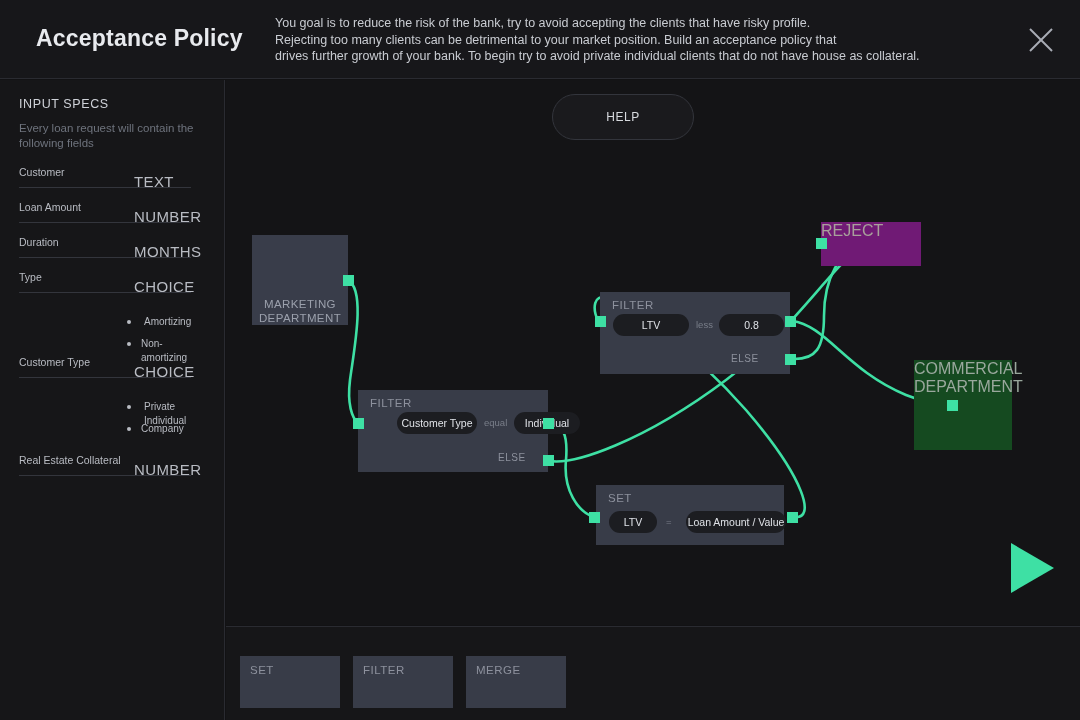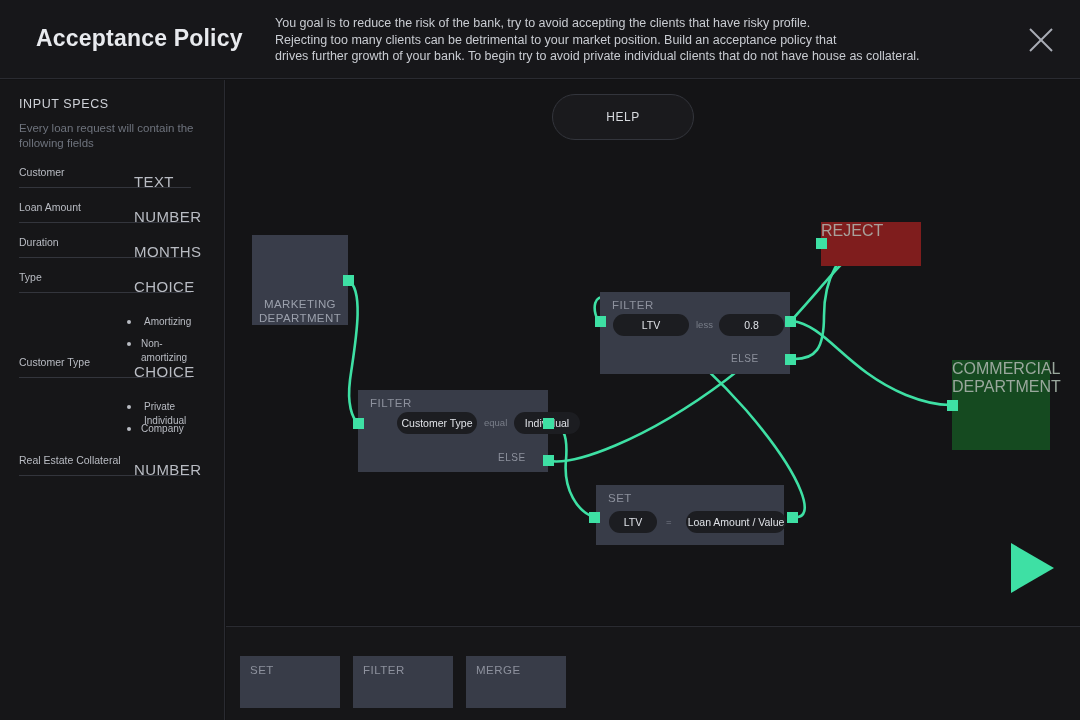--- a/index.html
+++ b/index.html
@@ -99,21 +99,21 @@
   
   .node { position:absolute; }
   .node-plain {
     background:#393d4a;
     display:flex; align-items:flex-end; justify-content:center;
     text-align:center;
   }
   .node-plain .label {
     font-size:11.5px; line-height:14px; letter-spacing:.4px; color:#9ba0ac;
   }
-  .node-reject { background:#7f1d1d; }
+  .node-reject { background:#701a75; }
   .node-reject .label { color:#a8a09b; }
   .node-green { background:#154a20; }
   .node-green .label { color:#9aa89d; }
 
   .node-op {
     background:#383c48;
   }
   .node-op .op-title {
     position:absolute; left:12px; top:7px;
     font-size:11.5px; letter-spacing:.5px; color:#8d919d;
@@ -289,21 +289,21 @@
     <div class="pill" style="left:90px; top:26px; width:100px;">Loan Amount / Value</div>
   </div>
   <div class="port" style="left:363px; top:432px;"></div>
   <div class="port" style="left:561px; top:432px;"></div>
 
   <div class="node node-reject" style="left:595px; top:142px; width:100px; height:44px;">
     <div class="label">REJECT</div>
   </div>
   <div class="port" style="left:590px; top:158px;"></div>
 
-  <div class="node node-green" style="left:726px; top:280px; width:98px; height:90px;">
+  <div class="node node-green" style="left:688px; top:280px; width:98px; height:90px;">
     <div class="label">
       <div>COMMERCIAL</div>
       <div>DEPARTMENT</div>
     </div>
   </div>
   <div class="port" style="left:721px; top:320px;"></div>
 
   <div id="run-btn"></div>
 </div>
 

